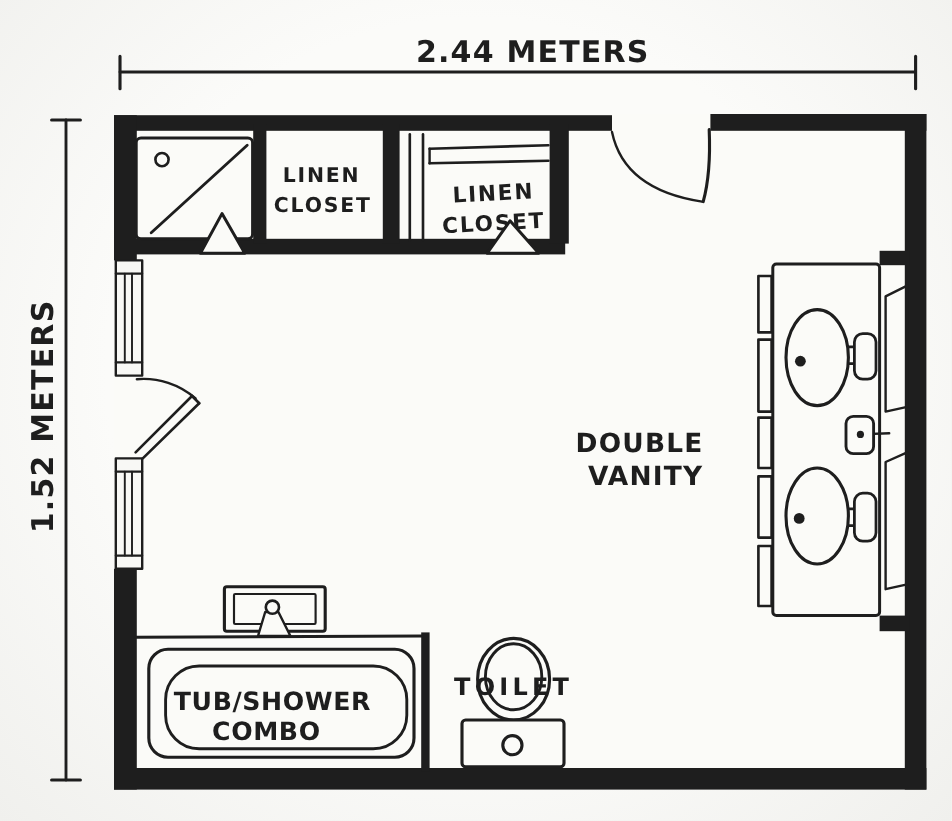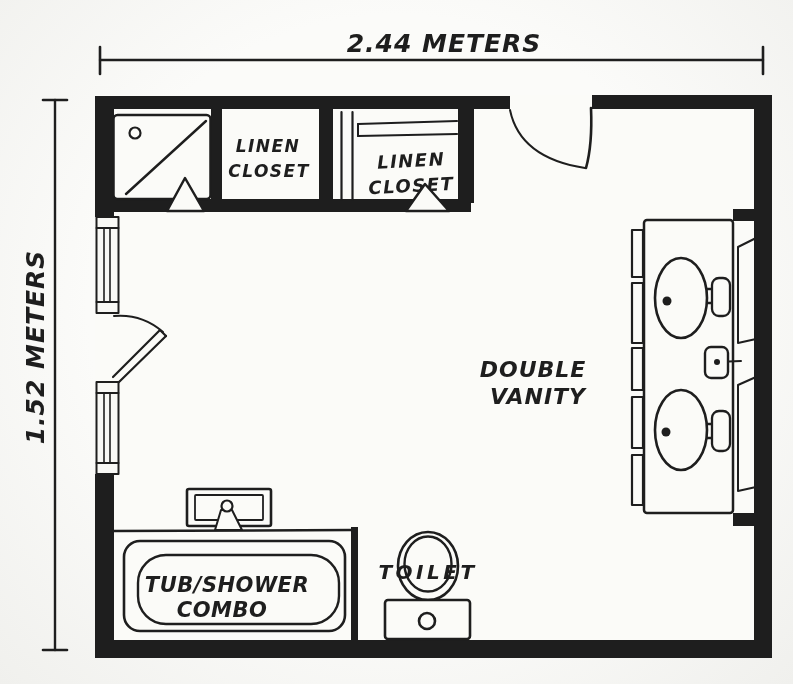--- a/index.html
+++ b/index.html
@@ -5,21 +5,20 @@
   html,body{margin:0;padding:0;}
   body{
     font-family:"DejaVu Sans", sans-serif;
     background:#eeeeec;
   }
   .sheet{
     position:relative;
     width:793px;height:684px;
     background:radial-gradient(ellipse at 50% 45%, #fbfbf9 55%, #f0f0ed 100%);
     overflow:hidden;
-    font-style:italic;
   }
   svg{position:absolute;left:0;top:0;}
   .ink{stroke:#1e1e1e;fill:none;stroke-linecap:round;stroke-linejoin:round;}
   .wall{fill:#1e1e1e;stroke:none;}
   .fill-floor{fill:#fbfbf8;}
   .fill-paper{fill:#f8f8f5;}
   text{
     font-family:"DejaVu Sans", sans-serif;
     fill:#1e1e1e;
     font-weight:600;

